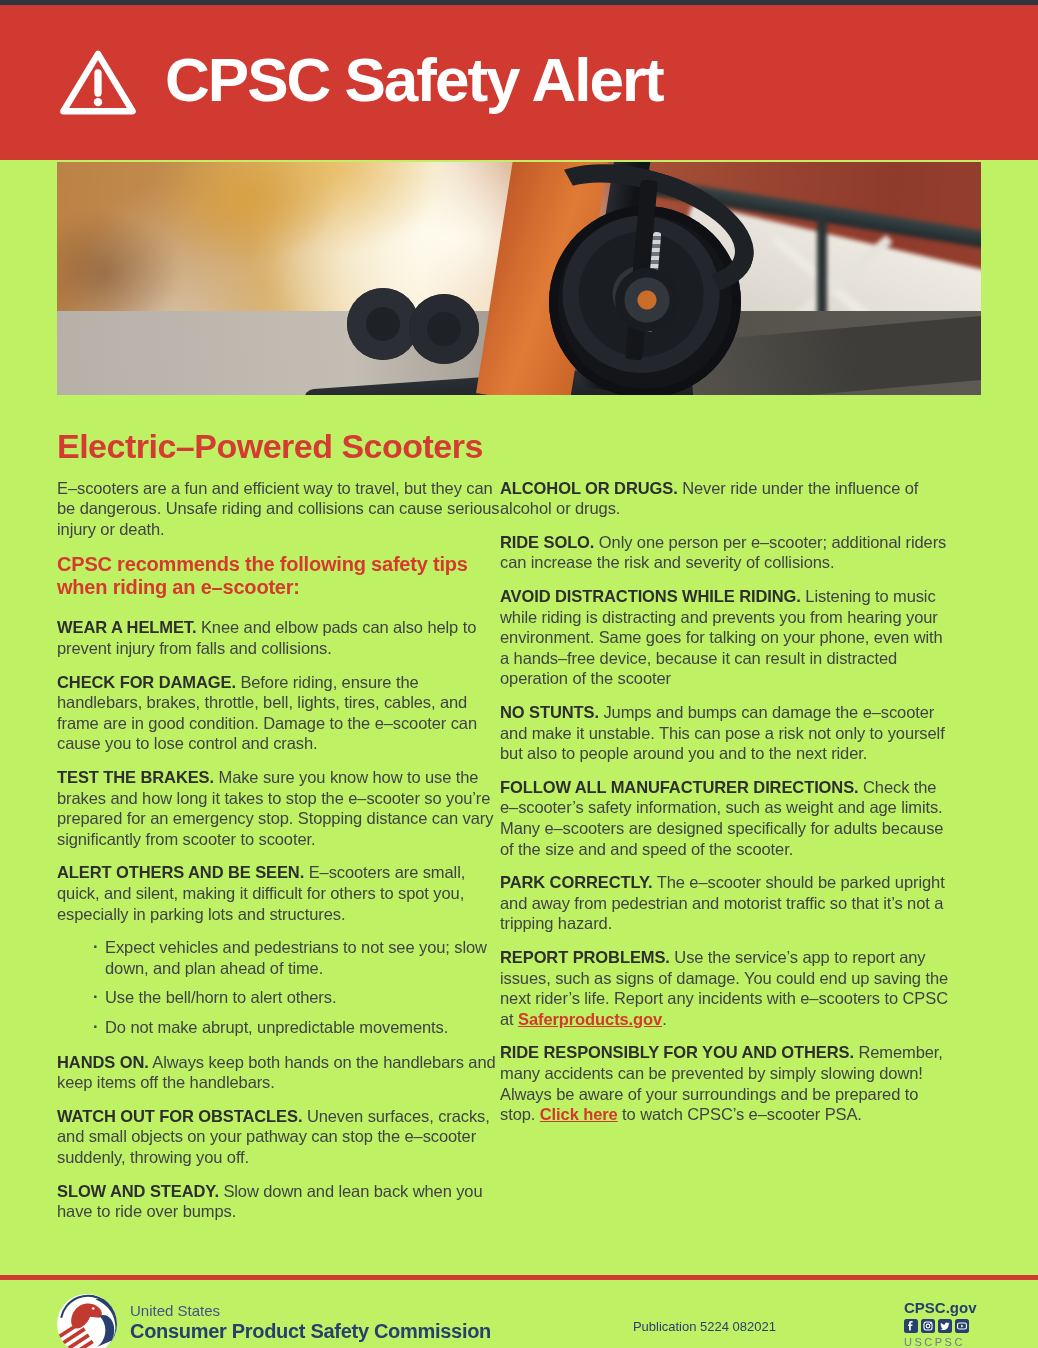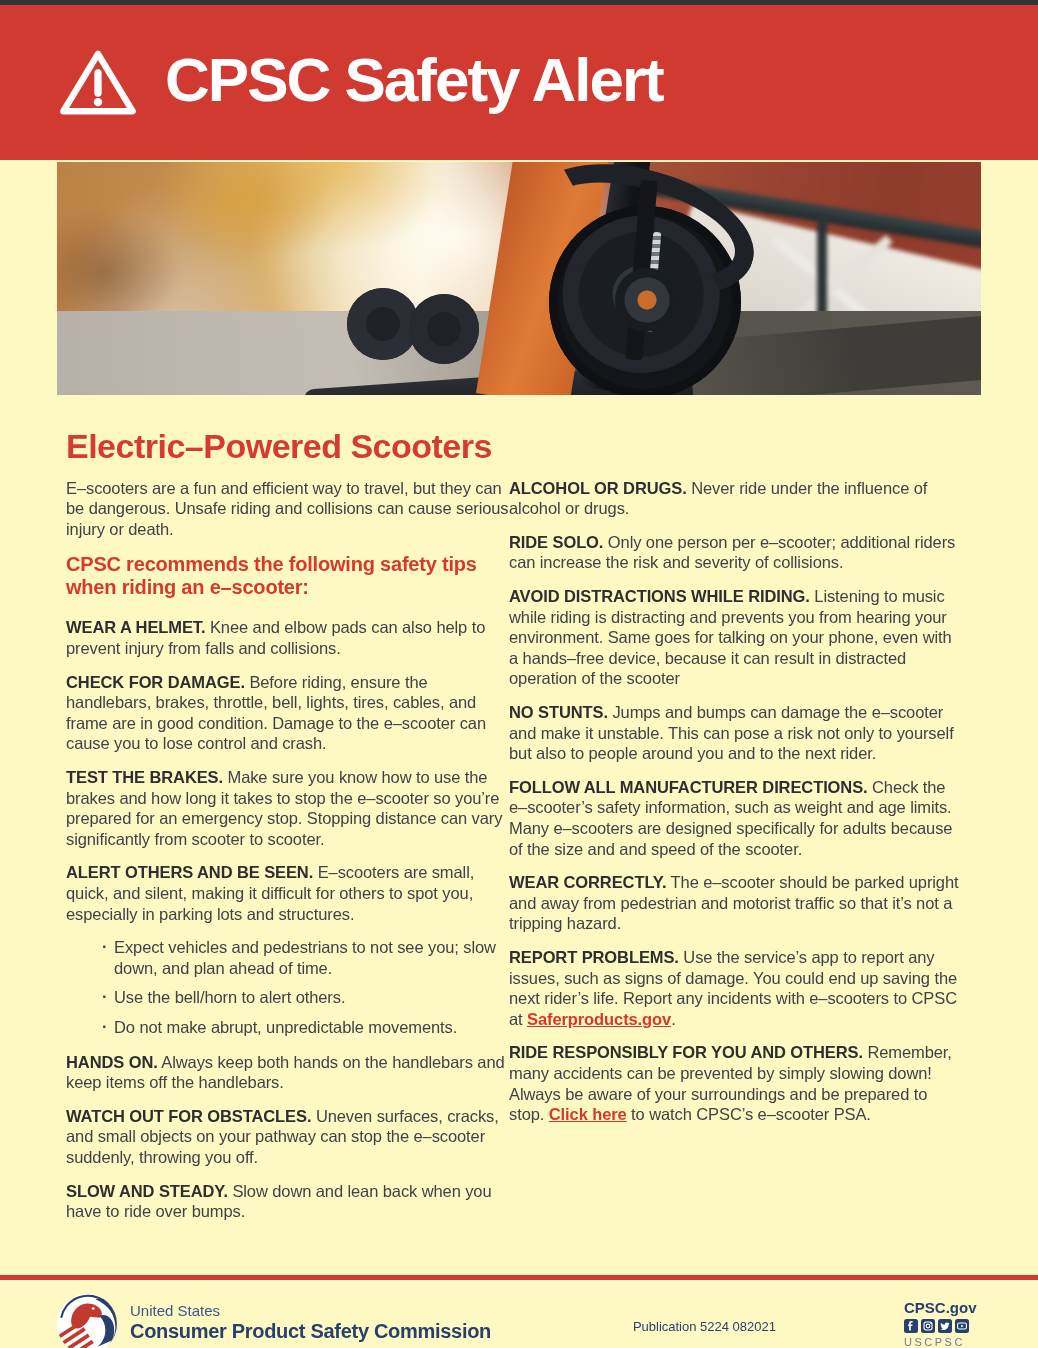--- a/index.html
+++ b/index.html
@@ -1,18 +1,18 @@
 <!DOCTYPE html>
 <html><head>
 <meta charset="utf-8">
 <title>CPSC Safety Alert</title>
 <style>
   html,body{margin:0;padding:0;background:#fff;}
   body{font-family:"Liberation Sans",sans-serif;-webkit-font-smoothing:antialiased;}
-  .page{position:relative;width:1038px;height:1348px;background:#fef9c3;overflow:hidden;margin:0 auto;}
+  .page{position:relative;width:1038px;height:1348px;background:#bef264;overflow:hidden;margin:0 auto;}
 
   
   .topbar{height:5px;background:#31353c;}
 
   
   .banner{height:155px;background:#d03a31;display:flex;align-items:center;padding-left:57px;gap:26px;box-sizing:border-box;}
   .banner .warn{flex:0 0 auto;display:block;}
   .banner h1{margin:0 0 6px 0;color:#fff;font-size:62px;font-weight:bold;letter-spacing:-2px;line-height:1;}
 
   
@@ -45,21 +45,21 @@
   .f-stem-d{left:540px;top:-12px;width:36px;height:240px;background:linear-gradient(90deg,#272b31,#111317 70%);transform:rotate(9deg);}
   .f-wheel{left:492px;top:44px;width:192px;height:192px;border-radius:50%;
     background:radial-gradient(circle at 48% 46%, #31353c 0 28px, #1a1d22 29px 62px, #23262c 63px 78px, #131519 79px 100%);
     box-shadow:inset 0 0 0 9px #0e1013;}
   .f-fender{left:470px;top:8px;width:230px;height:120px;border-radius:50%;border:19px solid #1e2126;border-bottom-color:transparent;border-left-color:transparent;transform:rotate(16deg);box-sizing:border-box;}
   .f-fork{left:576px;top:18px;width:17px;height:180px;background:#14161a;transform:rotate(5deg);border-radius:4px;}
   .f-spring{left:592px;top:70px;width:8px;height:100px;background:repeating-linear-gradient(#d2d6da 0 4px,#70757b 4px 8px);transform:rotate(5deg);border-radius:3px;}
   .f-hub{left:558px;top:106px;width:64px;height:64px;border-radius:50%;background:radial-gradient(circle,#c96d2a 0 9px,#32363d 10px 22px,#191c21 23px);}
 
   
-  .main{padding:0 53px 0 57px;margin-left:9px;}
+  .main{padding:0 53px 0 57px;}
   h2.pagehead{margin:34px 0 13px 0;color:#d43c33;font-size:34px;font-weight:bold;letter-spacing:-.5px;line-height:1.05;}
   .columns{display:flex;align-items:flex-start;}
   .col-left{width:443px;flex:0 0 443px;}
   .col-right{width:456px;flex:0 0 456px;}
   .intro{margin:0 0 14px 0;font-size:16.5px;line-height:20.6px;color:#414247;letter-spacing:-.1px;}
   .subheading{margin:0 0 18px 0;font-size:20px;line-height:23px;color:#d63a2e;font-weight:bold;letter-spacing:-.2px;}
   .section{margin:0 0 13px 0;font-size:16.5px;line-height:20.6px;color:#414247;letter-spacing:-.1px;}
   .lead{color:#2e2e30;font-weight:bold;}
   .red-link{color:#d4392e;font-weight:bold;text-decoration:underline;cursor:pointer;}
   ul.bullets{list-style:none;margin:0 0 14px 0;padding:0;font-size:16.5px;line-height:20.6px;color:#414247;letter-spacing:-.1px;}
@@ -144,21 +144,21 @@
             <p class="section"><strong class="lead">SLOW AND STEADY.</strong> <span>Slow down and lean back when you have to ride over bumps.</span></p>
           </div>
       </div>
       <div class="col-right">
         <div>
             <p class="section"><strong class="lead">ALCOHOL OR DRUGS.</strong> <span>Never ride under the influence of alcohol or drugs.</span></p>
             <p class="section"><strong class="lead">RIDE SOLO.</strong> <span>Only one person per e–scooter; additional riders can increase the risk and severity of collisions.</span></p>
             <p class="section"><strong class="lead">AVOID DISTRACTIONS WHILE RIDING.</strong> <span>Listening to music while riding is distracting and prevents you from hearing your environment. Same goes for talking on your phone, even with a hands–free device, because it can result in distracted operation of the scooter</span></p>
             <p class="section"><strong class="lead">NO STUNTS.</strong> <span>Jumps and bumps can damage the e–scooter and make it unstable. This can pose a risk not only to yourself but also to people around you and to the next rider.</span></p>
             <p class="section"><strong class="lead">FOLLOW ALL MANUFACTURER DIRECTIONS.</strong> <span>Check the e–scooter’s safety information, such as weight and age limits. Many e–scooters are designed specifically for adults because of the size and and speed of the scooter.</span></p>
-            <p class="section"><strong class="lead">WEAR CORRECTLY.</strong> <span>The e–scooter should be parked upright and away from pedestrian and motorist traffic so that it’s not a tripping hazard.</span></p>
+            <p class="section"><strong class="lead">PARK CORRECTLY.</strong> <span>The e–scooter should be parked upright and away from pedestrian and motorist traffic so that it’s not a tripping hazard.</span></p>
             <p class="section"><strong class="lead">REPORT PROBLEMS.</strong> <span>Use the service’s app to report any issues, such as signs of damage. You could end up saving the next rider’s life. Report any incidents with e–scooters to CPSC at </span><a class="red-link" href="#">Saferproducts.gov</a><span>.</span></p>
             <p class="section"><strong class="lead">RIDE RESPONSIBLY FOR YOU AND OTHERS.</strong> <span>Remember, many accidents can be prevented by simply slowing down! Always be aware of your surroundings and be prepared to stop. </span><a class="red-link" href="#">Click here</a><span> to watch CPSC’s e–scooter PSA.</span></p>
           </div>
       </div>
     </div>
   </main>
 
   <footer class="footer">
     <div class="footer-rule"></div>
     <div class="footer-row">

